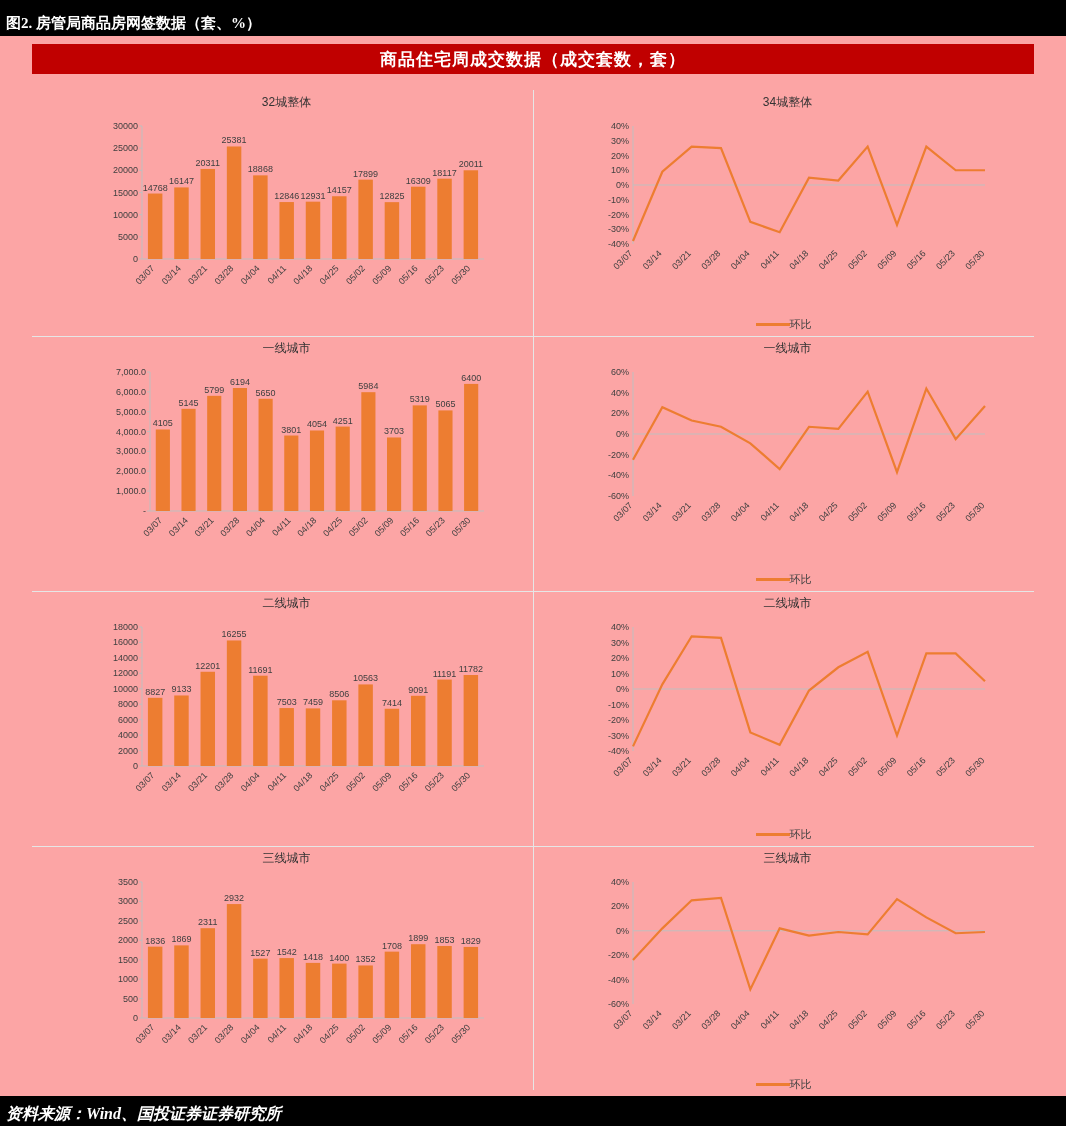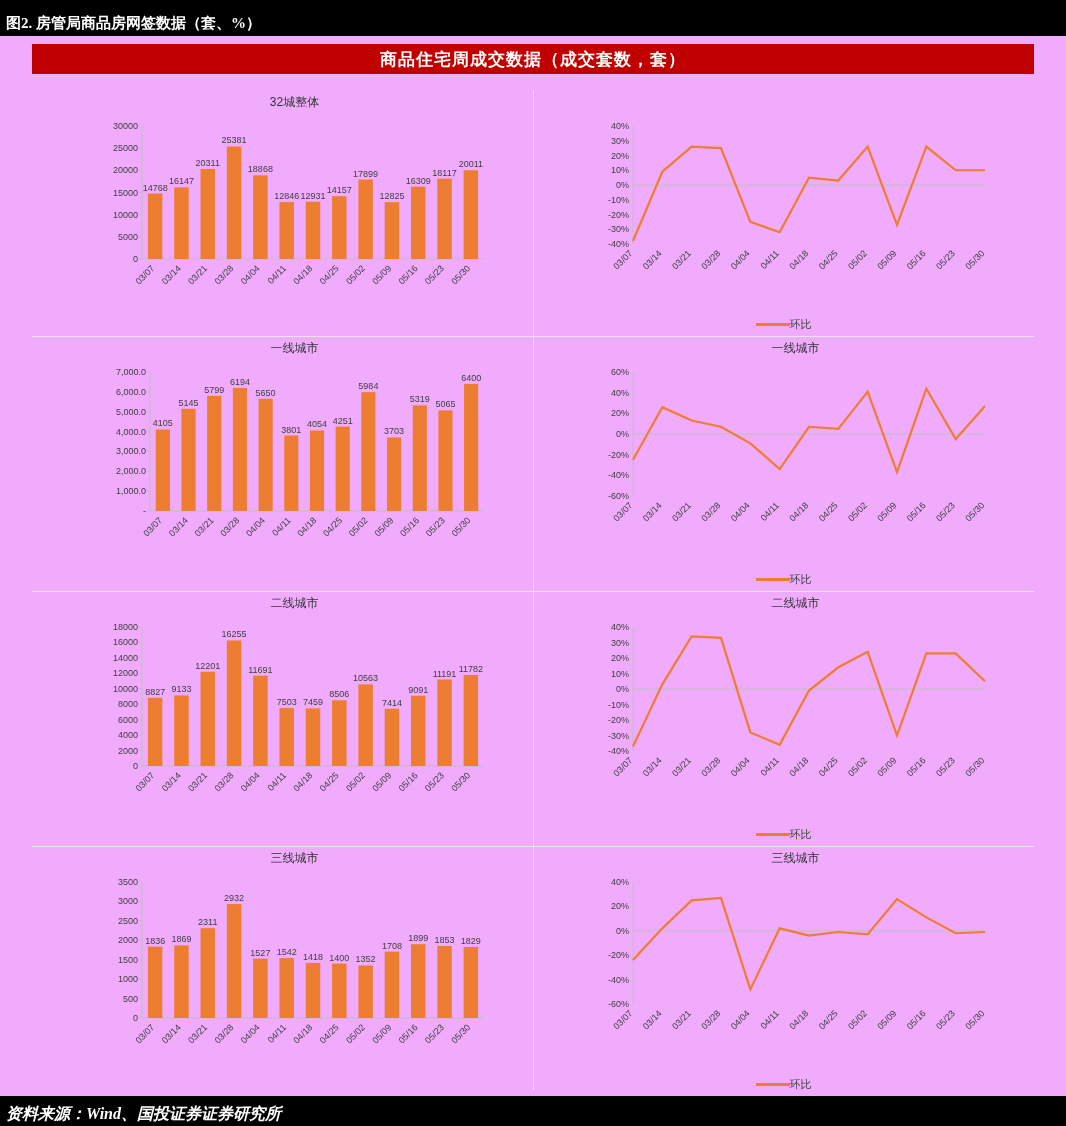--- a/index.html
+++ b/index.html
@@ -3,31 +3,31 @@
 <meta charset="utf-8">
 <style>
   html,body{margin:0;padding:0;background:#000;}
   body{width:1066px;height:1126px;font-family:"Liberation Sans",sans-serif;}
   #page{position:relative;width:1066px;height:1126px;background:#000;overflow:hidden;}
 
   .fig-title{position:absolute;left:0;top:10px;width:1066px;height:26px;
      color:#fff;font-weight:bold;font-size:15px;font-family:"Liberation Serif",serif;
      display:flex;align-items:center;padding-left:6px;box-sizing:border-box;}
 
-  .canvas{position:absolute;left:0;top:36px;width:1066px;height:1060px;background:#f0abfc;}
+  .canvas{position:absolute;left:0;top:36px;width:1066px;height:1060px;background:#fca5a5;}
 
   .banner{position:absolute;left:32px;top:8px;width:1002px;height:30px;background:#c00000;
      color:#fff;display:flex;align-items:center;justify-content:center;
      font-weight:bold;font-size:17px;font-family:"Liberation Serif",serif;letter-spacing:1px;}
 
   .source{position:absolute;left:6px;top:1104px;color:#fff;font-size:16px;font-weight:bold;
      font-family:"Liberation Serif",serif;font-style:italic;}
 
   .cell{position:absolute;box-sizing:border-box;}
-  .cell-title{position:absolute;top:4px;left:12px;width:100%;text-align:center;font-size:12px;color:#333;}
+  .cell-title{position:absolute;top:4px;left:4px;width:100%;text-align:center;font-size:12px;color:#333;}
 
   .plot{position:absolute;}
   svg{display:block;overflow:visible;}
   .axis-txt{font-size:9px;fill:#404040;font-family:"Liberation Sans",sans-serif;}
   .dlabel{font-size:9px;fill:#404040;font-family:"Liberation Sans",sans-serif;}
   .legend{position:absolute;bottom:4px;left:0;width:100%;display:flex;align-items:center;justify-content:center;font-size:11px;color:#404040;}
   .legend .bar{width:34px;height:3px;background:#ed7d31;display:inline-block;}
 
   .hsep{position:absolute;left:32px;width:1002px;height:1px;background:#e6e6e6;}
   .vsep{position:absolute;top:54px;width:1px;background:#e6e6e6;}
@@ -103,20 +103,21 @@
             <text x="247.3076923076923" y="157" class="axis-txt" text-anchor="end" transform="rotate(-45 247.3076923076923 157)">04/25</text>
             <text x="273.61538461538464" y="157" class="axis-txt" text-anchor="end" transform="rotate(-45 273.61538461538464 157)">05/02</text>
             <text x="299.9230769230769" y="157" class="axis-txt" text-anchor="end" transform="rotate(-45 299.9230769230769 157)">05/09</text>
             <text x="326.2307692307692" y="157" class="axis-txt" text-anchor="end" transform="rotate(-45 326.2307692307692 157)">05/16</text>
             <text x="352.53846153846155" y="157" class="axis-txt" text-anchor="end" transform="rotate(-45 352.53846153846155 157)">05/23</text>
             <text x="378.8461538461538" y="157" class="axis-txt" text-anchor="end" transform="rotate(-45 378.8461538461538 157)">05/30</text>
           </svg>
         </div>
       </div>
     <div class="cell" id="c1" style="left:533px;top:54px;width:501px;height:246px;">
+      <div class="cell-title">34城整体</div>
       <div class="legend">
           <span class="bar"></span>
           <span>环比</span>
         </div>
     <div class="plot" style="left: 60px; top: 22px;">
           <svg width="400" height="190">
             <text x="36" y="135" class="axis-txt" text-anchor="end">-40%</text>
             <text x="36" y="120.25" class="axis-txt" text-anchor="end">-30%</text>
             <text x="36" y="105.5" class="axis-txt" text-anchor="end">-20%</text>
             <text x="36" y="90.75" class="axis-txt" text-anchor="end">-10%</text>

